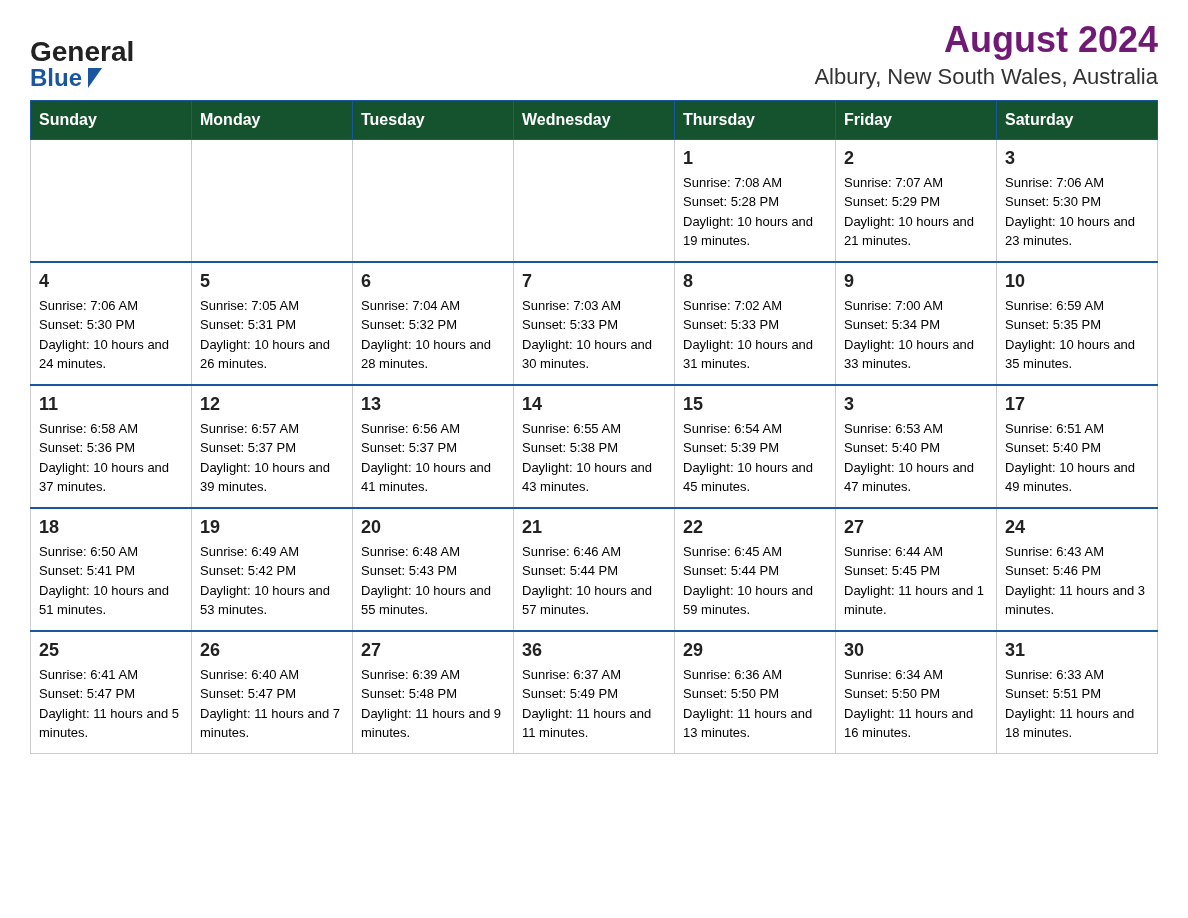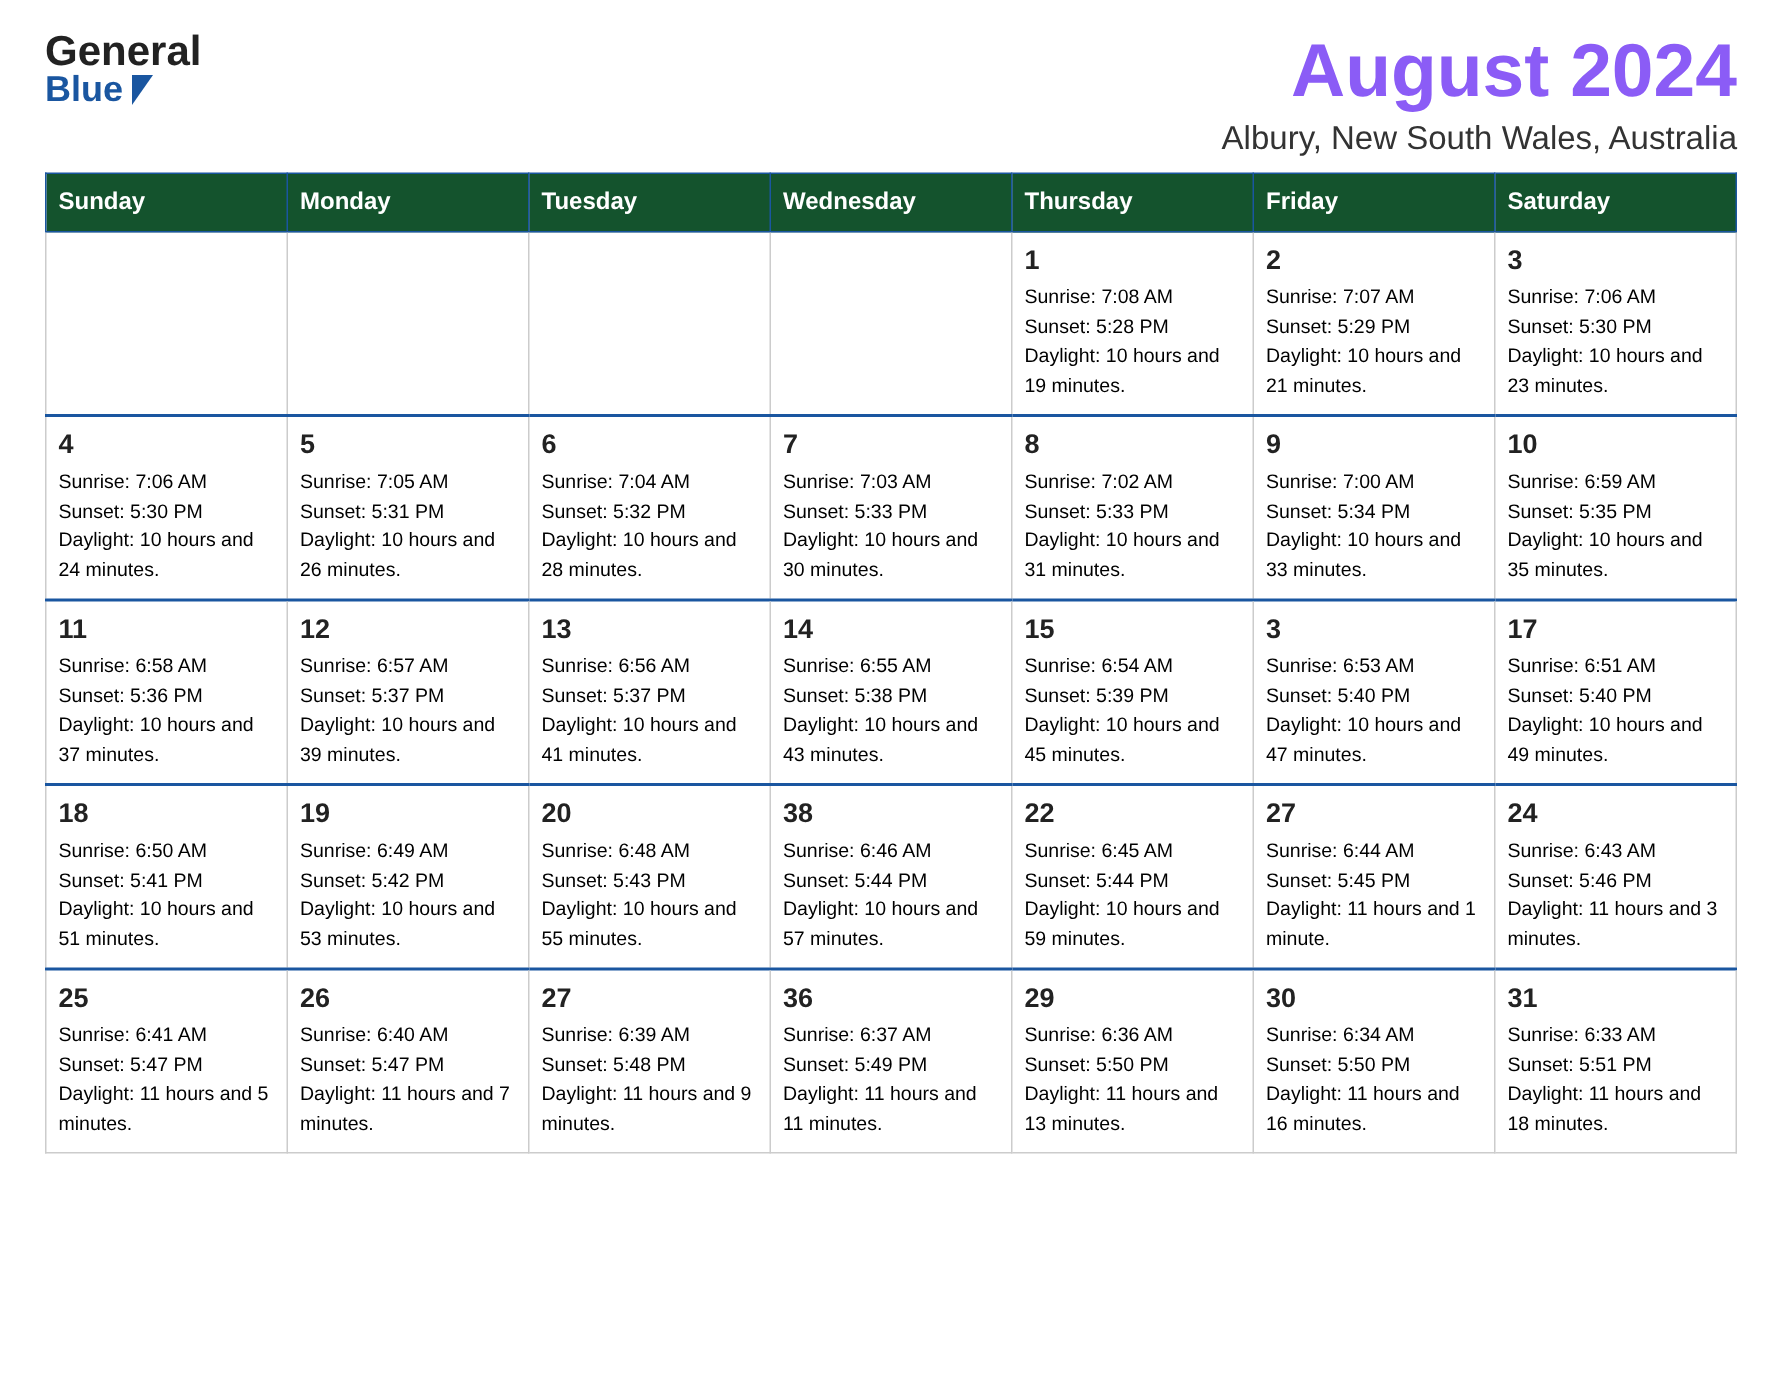--- a/index.html
+++ b/index.html
@@ -7,21 +7,21 @@
       font-family: Arial, sans-serif;
       background: #fff;
       color: #222;
       width: 1188px;
       min-height: 918px;
       padding: 20px 30px;
     }
     .header {
       display: flex;
       justify-content: space-between;
-      align-items: flex-start;
+      align-items: flex-end;
       margin-bottom: 2px;
     }
     .logo {
       display: flex;
       flex-direction: column;
       align-items: flex-start;
     }
     .logo-general {
       font-size: 28px;
       font-weight: bold;
@@ -44,23 +44,23 @@
       border-right: 0px solid transparent;
       border-bottom: 20px solid #1a56a0;
       display: inline-block;
       transform: rotate(180deg);
       margin-left: 2px;
     }
     .title-block {
       text-align: right;
     }
     .month-title {
-      font-size: 50px;
-      font-weight: bold;
-      color: #8b5cf6;
+      font-size: 36px;
+      font-weight: bold;
+      color: #701a75;
       line-height: 1.1;
     }
     .location {
       font-size: 22px;
       color: #333;
       margin-top: 4px;
     }
     .calendar {
       width: 100%;
       border-collapse: collapse;
@@ -218,21 +218,21 @@
         </td>
         <td>
           <span class="day-num">19</span>
           <div class="day-info">Sunrise: 6:49 AM<br>Sunset: 5:42 PM<br>Daylight: 10 hours and 53 minutes.</div>
         </td>
         <td>
           <span class="day-num">20</span>
           <div class="day-info">Sunrise: 6:48 AM<br>Sunset: 5:43 PM<br>Daylight: 10 hours and 55 minutes.</div>
         </td>
         <td>
-          <span class="day-num">38</span>
+          <span class="day-num">21</span>
           <div class="day-info">Sunrise: 6:46 AM<br>Sunset: 5:44 PM<br>Daylight: 10 hours and 57 minutes.</div>
         </td>
         <td>
           <span class="day-num">22</span>
           <div class="day-info">Sunrise: 6:45 AM<br>Sunset: 5:44 PM<br>Daylight: 10 hours and 59 minutes.</div>
         </td>
         <td>
           <span class="day-num">27</span>
           <div class="day-info">Sunrise: 6:44 AM<br>Sunset: 5:45 PM<br>Daylight: 11 hours and 1 minute.</div>
         </td>

